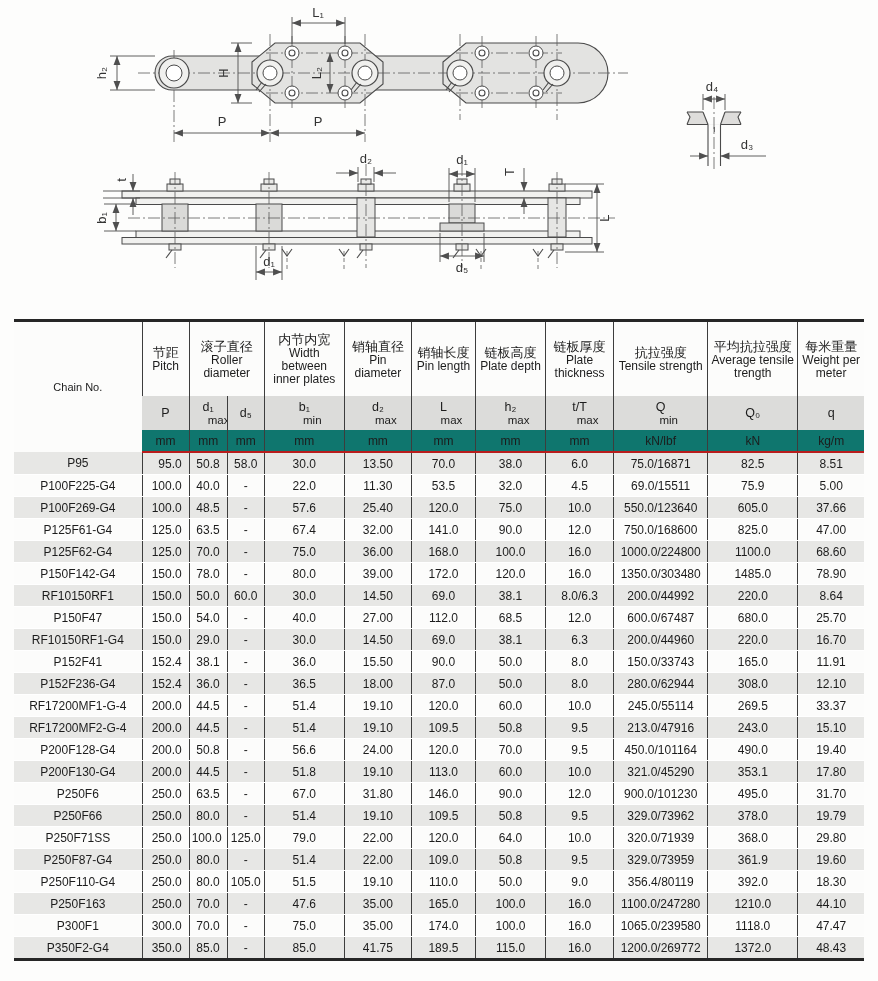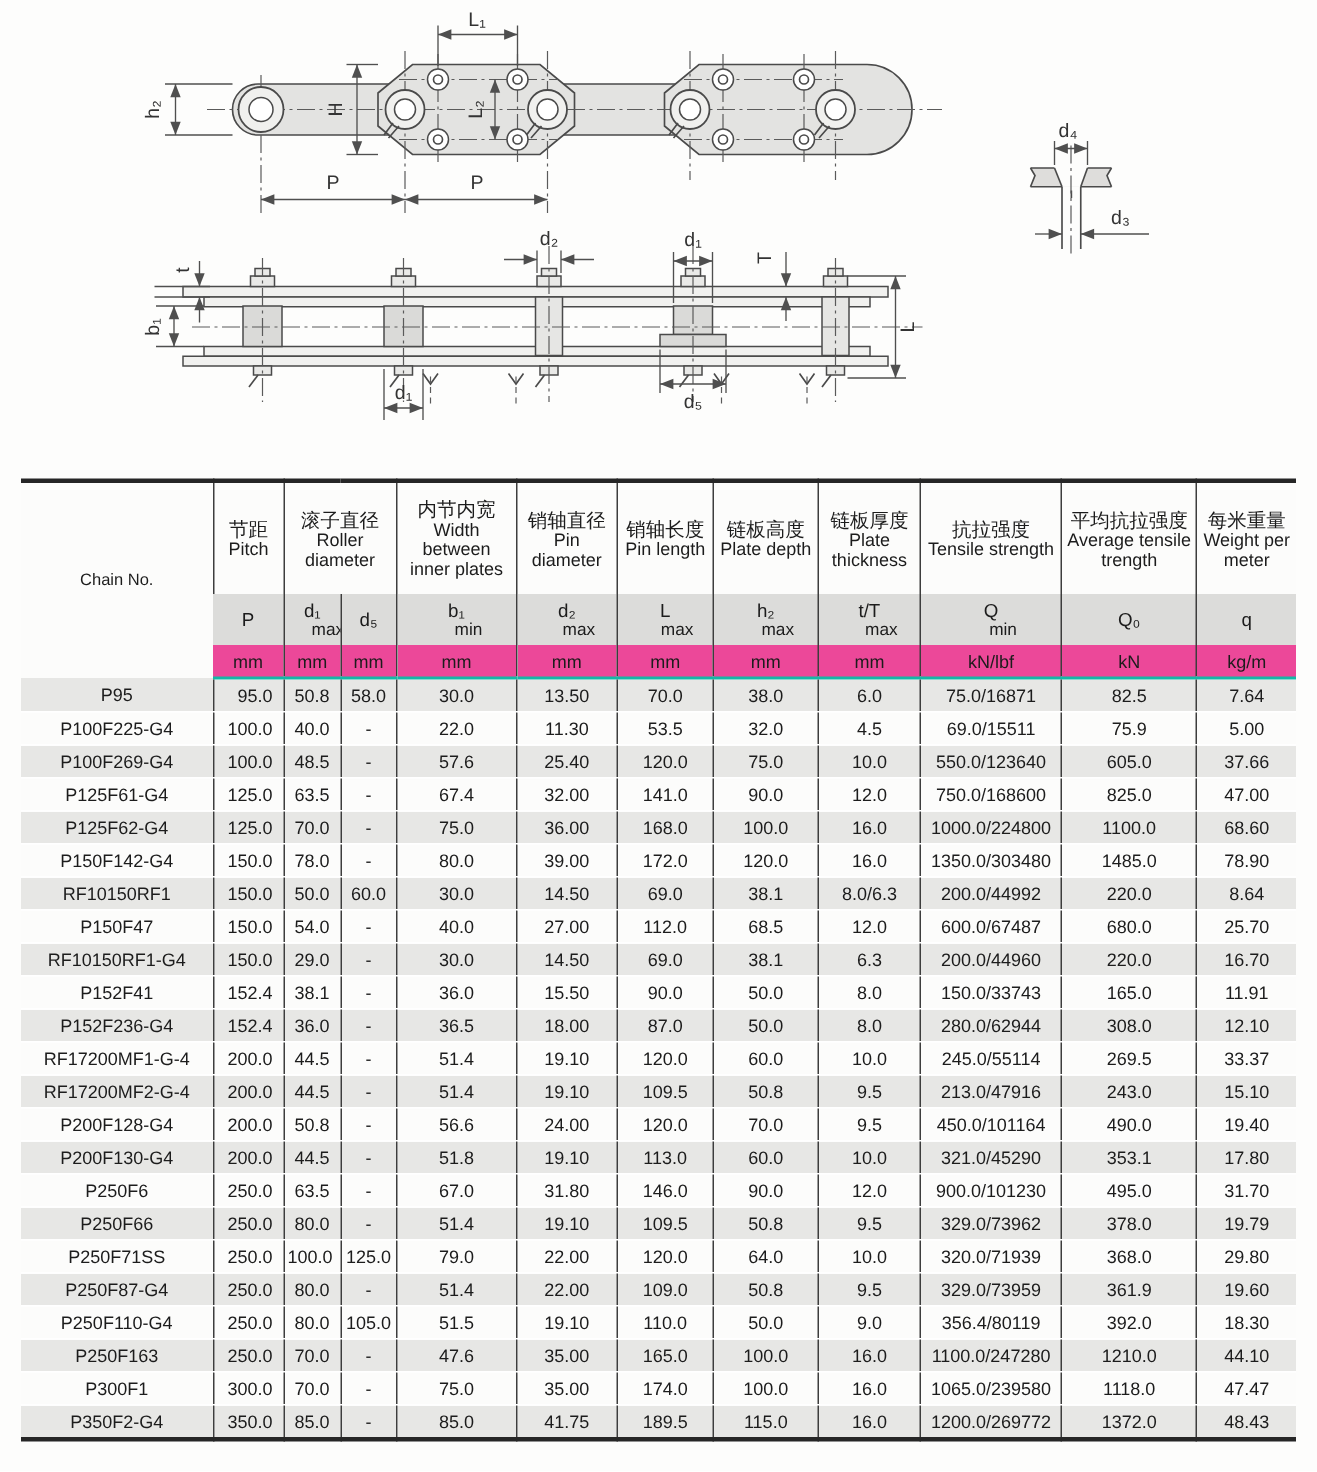--- a/index.html
+++ b/index.html
@@ -36,21 +36,21 @@
     overflow:hidden;
   }
   table.spec th:first-child, table.spec td:first-child { border-left:none; }
   tr.name-row th { height:74px; background:#fcfcfb; }
   tr.name-row .cn { font-size:13px; line-height:15px; }
   tr.name-row .en { font-size:12px; line-height:13px; }
   tr.sym-row th   { height:34px; background:#dcdcda; }
   tr.sym-row .sym { font-size:12.5px; line-height:13px; }
   tr.sym-row .sub { font-size:11.5px; line-height:12px;margin-left:16px; }
   tr.sym-row .sub:empty { display:none; }
-  tr.unit-row th  { height:21px; background:#ec4899; border-bottom:2px solid #14b8a6; }
+  tr.unit-row th  { height:21px; background:#0f766e; border-bottom:2px solid #b91c1c; }
   .chain-th { font-size:11px; background:#fcfcfb; }
   tbody td { height:21px; border-bottom:1px solid #ffffff; background:#fcfcfb; white-space:nowrap; }
   tbody tr.stripe td { background:#e7e7e5; }
   tbody td.c1, tbody td.c2 { text-align:right; padding-right:7px;margin-top:46px; }
 </style>
 </head>
 <body>
 
 <div class="page">
 
@@ -400,21 +400,21 @@
             <td class="c1">95.0</td>
             <td class="c2">50.8</td>
             <td class="c3">58.0</td>
             <td class="c4">30.0</td>
             <td class="c5">13.50</td>
             <td class="c6">70.0</td>
             <td class="c7">38.0</td>
             <td class="c8">6.0</td>
             <td class="c9">75.0/16871</td>
             <td class="c10">82.5</td>
-            <td class="c11">7.64</td>
+            <td class="c11">8.51</td>
           </tr>
           <tr>
             <td class="c0">P100F225-G4</td>
             <td class="c1">100.0</td>
             <td class="c2">40.0</td>
             <td class="c3">-</td>
             <td class="c4">22.0</td>
             <td class="c5">11.30</td>
             <td class="c6">53.5</td>
             <td class="c7">32.0</td>

